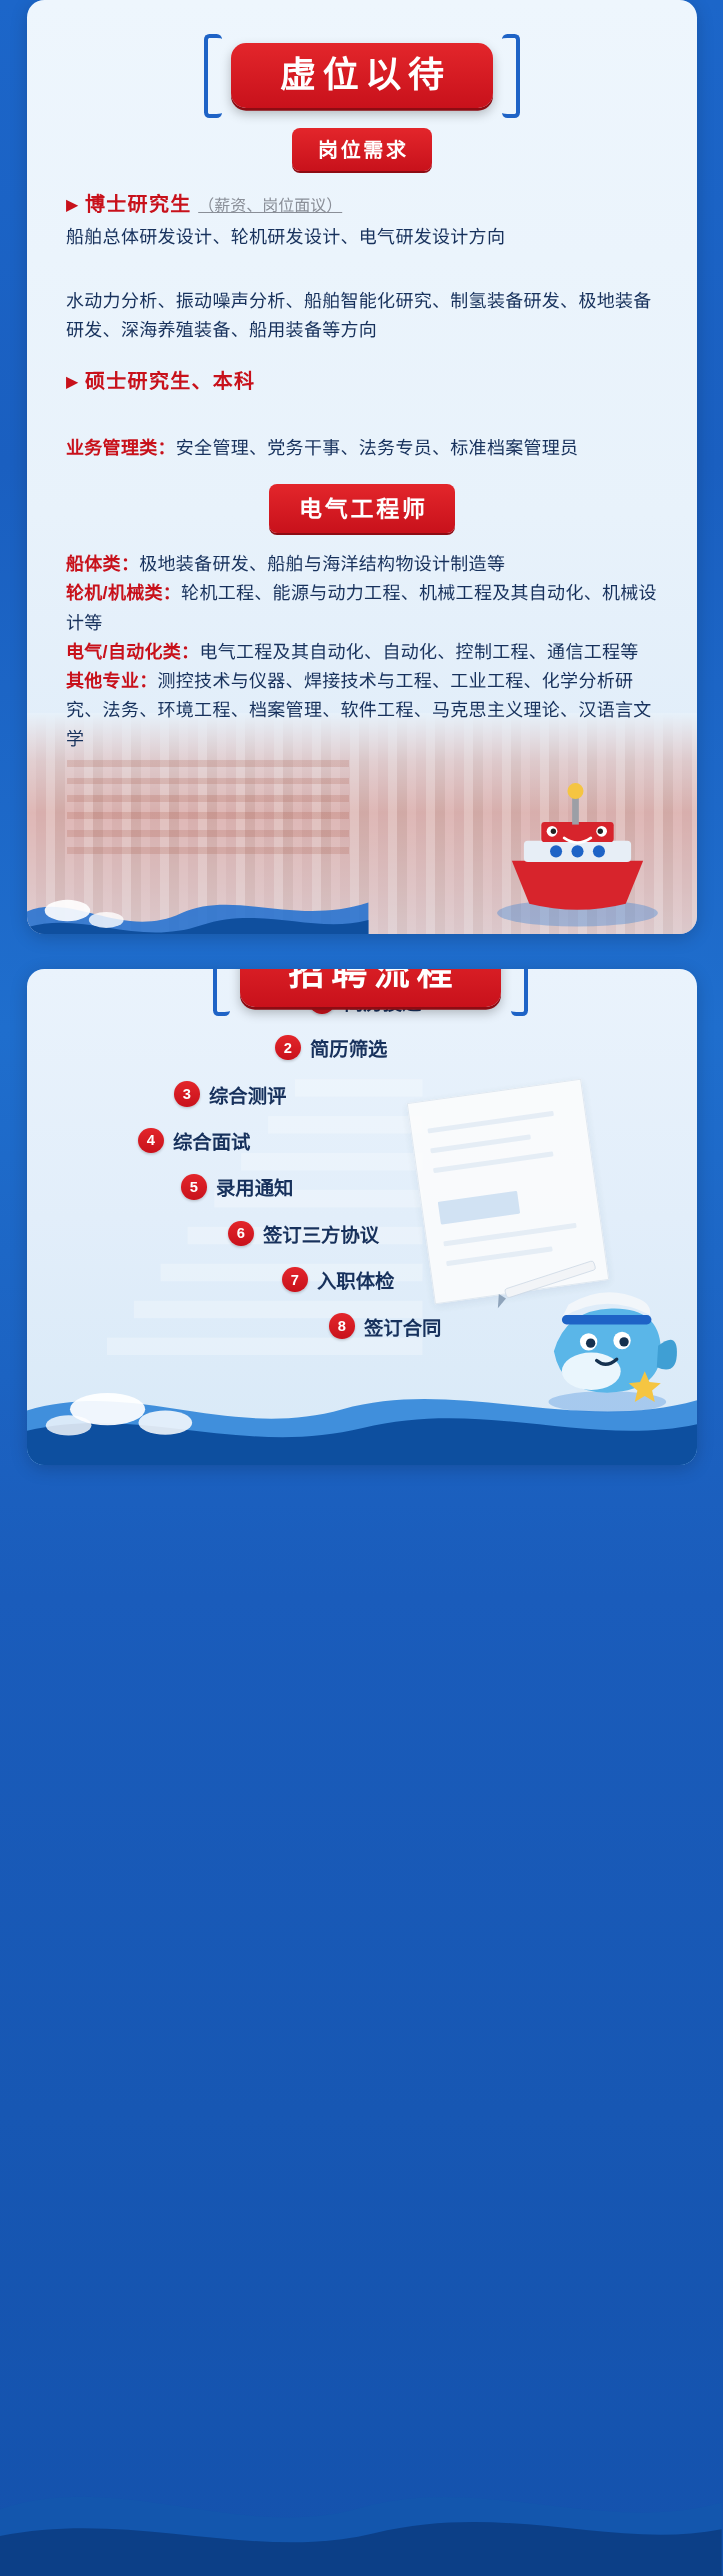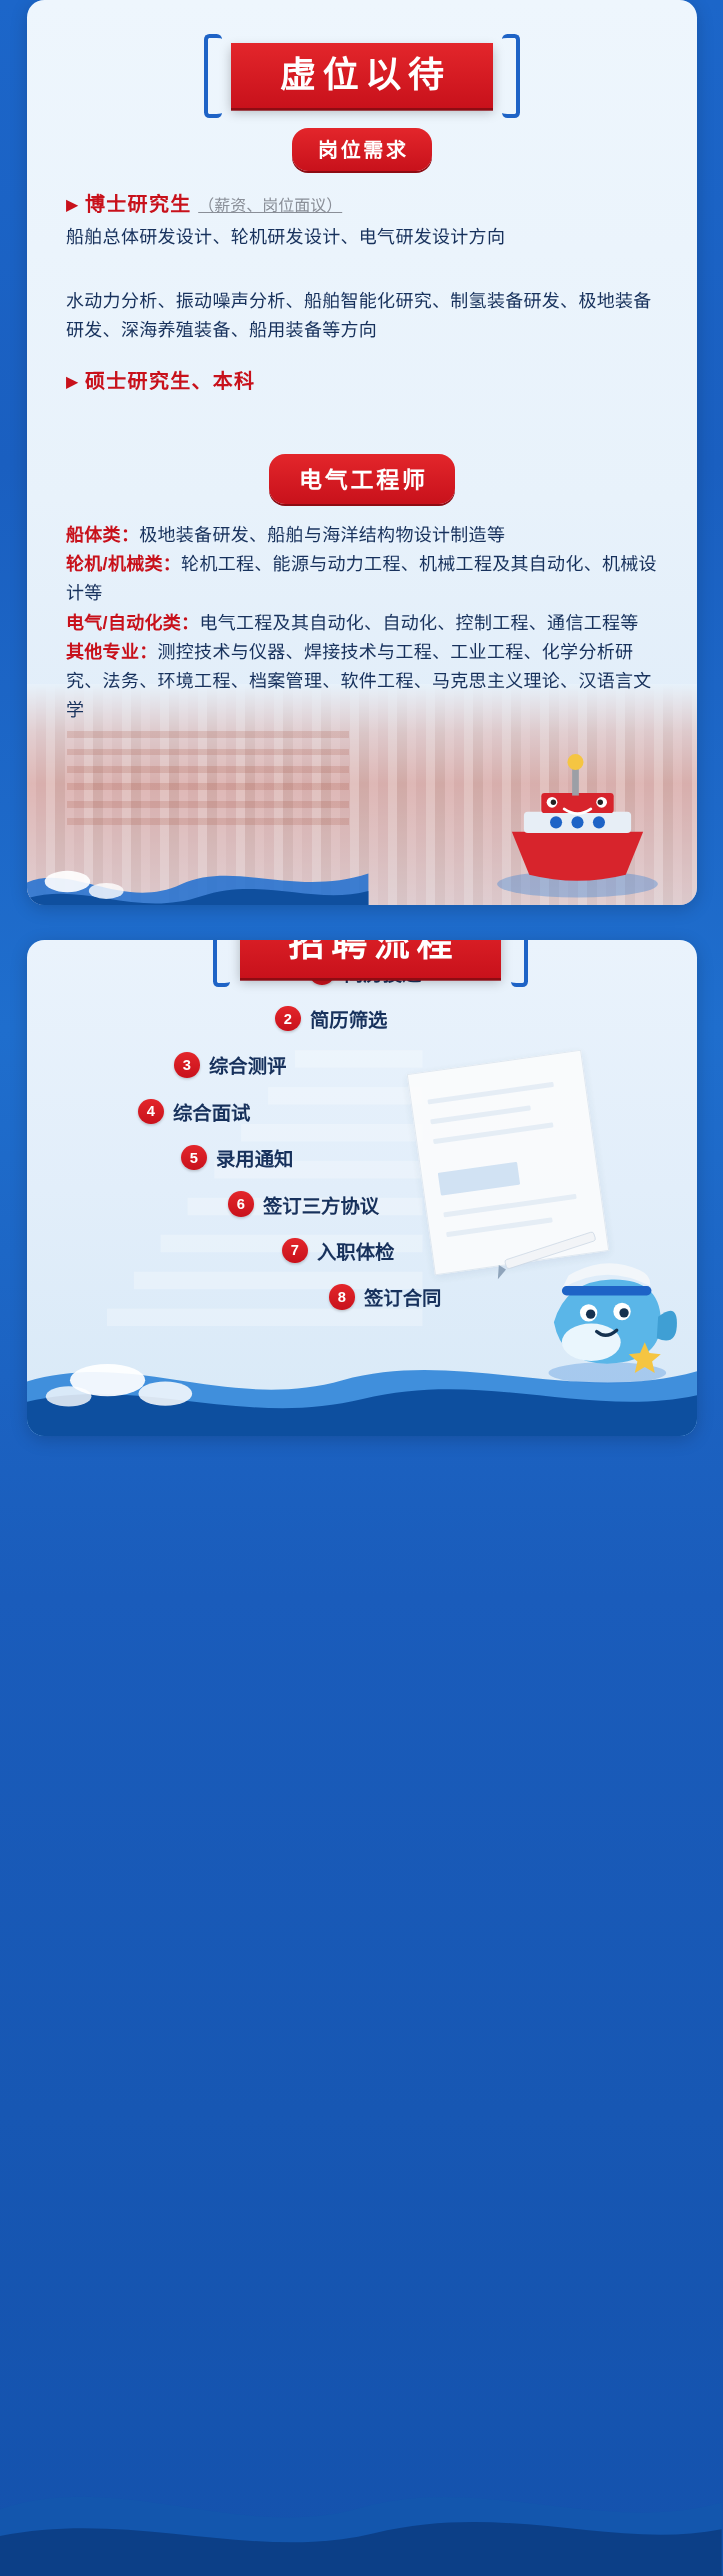--- a/index.html
+++ b/index.html
@@ -45,21 +45,21 @@
   }
   .banner{
     position:relative;
     background:linear-gradient(180deg,#e3262b 0%,#c8111b 100%);
     color:#fff;
     font-size:36px;
     font-weight:700;
     letter-spacing:6.7px;
     text-indent:6.7px;
     padding:10.7px 42px 13.4px 42px;
-    border-radius:0;
+    border-radius:15px;
     box-shadow:0 2.7px 0 #8d0c13, 0 5.4px 10.7px rgba(0,0,0,.25);
     text-align:right;
     line-height:1.15;
   }
   .banner::before,.banner::after{
     content:"";
     position:absolute;
     top:-9.4px;
     width:17.4px;height:calc(100% + 19px);
     border:4px solid #1e63c6;
@@ -74,21 +74,21 @@
     display:block;
     width:max-content;
     margin:20px auto 17.4px auto;
     background:linear-gradient(180deg,#e3262b 0%,#c8111b 100%);
     color:#fff;
     font-size:20px;
     font-weight:700;
     letter-spacing:2.7px;
     text-indent:2.7px;
     padding:6px 23px 7.4px 23px;
-    border-radius:16px;
+    border-radius:8px;
     box-shadow:0 2px 0 #8d0c13;
   }
   .pill.big{
     font-size:23px;
     padding:6.7px 27px 8.7px 27px;
   }
 
   
   .blk{margin:0 0 20px 0;}
   .ln{
@@ -243,20 +243,23 @@
         <div class="sp"></div>
         <p class="ln body-txt">水动力分析、振动噪声分析、船舶智能化研究、制氢装备研发、极地装备研发、深海养殖装备、船用装备等方向</p>
       </div>
 
       <div class="blk">
         <div class="arrow-head">
           <span class="tri">▶</span>
           <span class="deg">硕士研究生、本科</span>
         </div>
         <div class="sp"></div>
+        <p class="ln">
+          <span class="cat">业务管理类：</span><span class="body-txt">安全管理、党务干事、法务专员、标准档案管理员</span>
+        </p>
       </div>
 
       <div class="pill big">电气工程师</div>
 
       <p class="ln blk">
         <span class="cat">船体类：</span><span class="body-txt">极地装备研发、船舶与海洋结构物设计制造等</span>
       </p>
       <p class="ln blk">
         <span class="cat">轮机/机械类：</span><span class="body-txt">轮机工程、能源与动力工程、机械工程及其自动化、机械设计等</span>
       </p>

